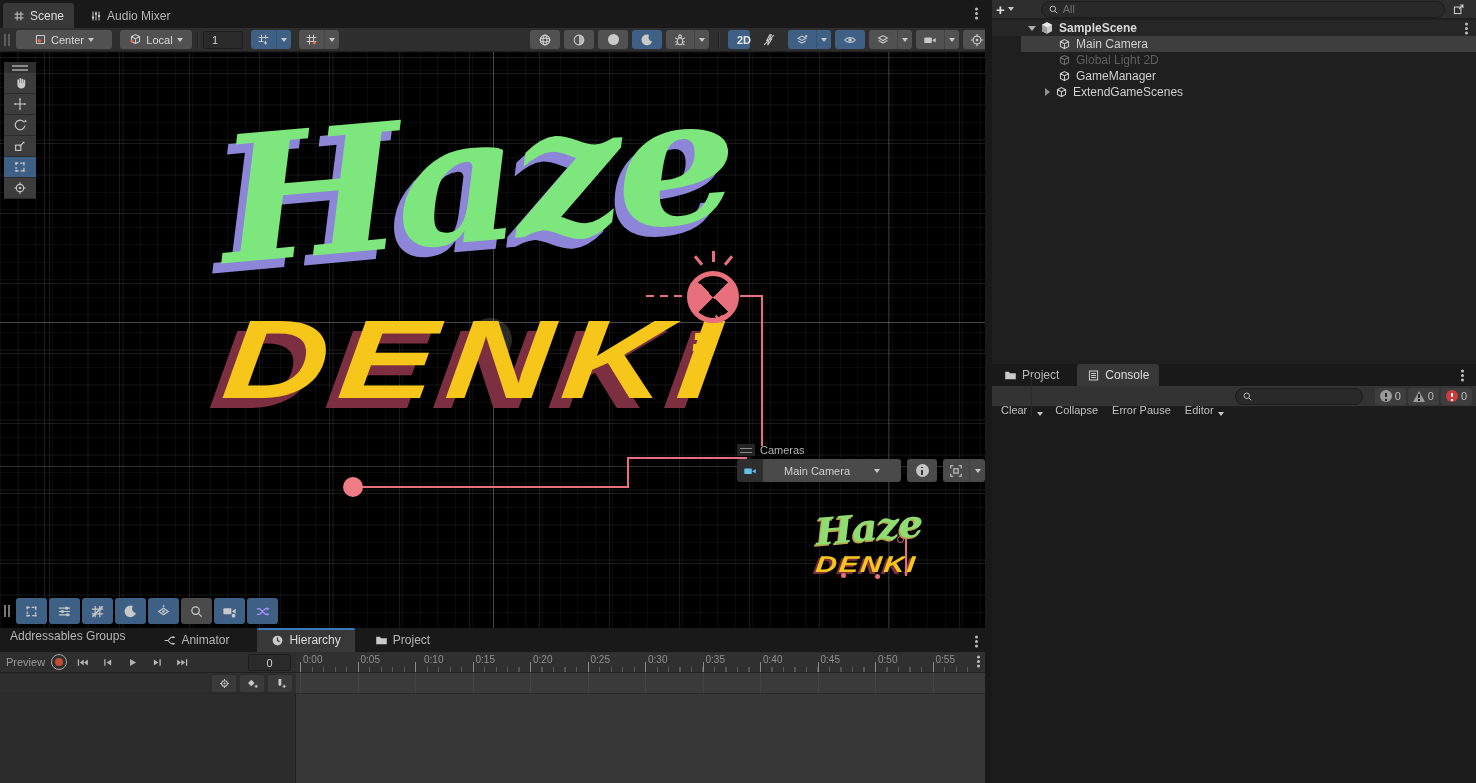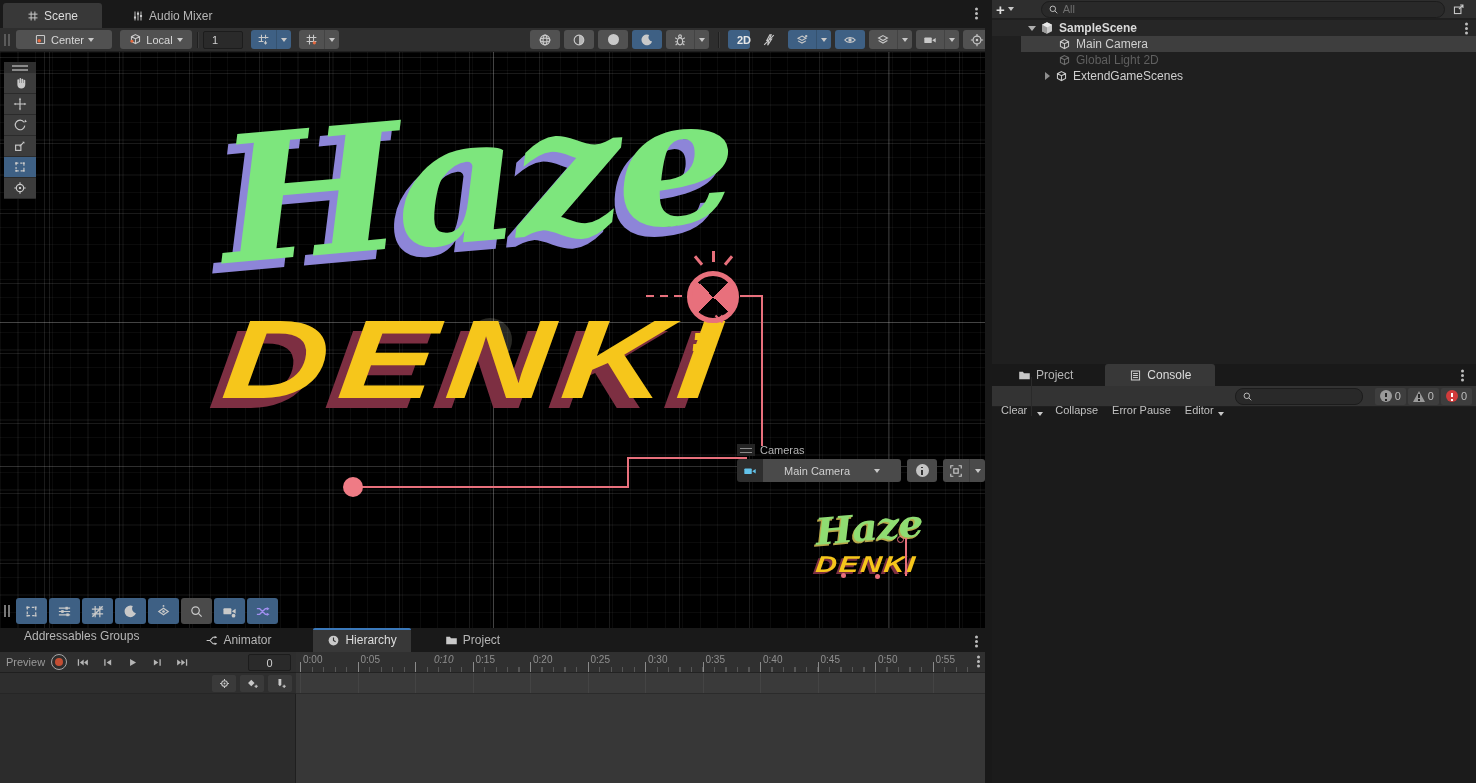--- a/index.html
+++ b/index.html
@@ -1,21 +1,21 @@
 <!DOCTYPE html>
 <html><head>
 <meta charset="utf-8">
 <style>
   html,body{margin:0;padding:0;background:#282828;}
   *{box-sizing:border-box;font-family:"Liberation Sans",sans-serif;-webkit-font-smoothing:antialiased;}
   #root{position:relative;width:1476px;height:783px;background:#282828;overflow:hidden;font-size:11px;color:#c4c4c4;}
   .abs{position:absolute;}
   .row{display:flex;align-items:center;}
   .tabbar{background:#191919;display:flex;align-items:flex-end;}
-  .tab{height:25px;display:flex;align-items:center;gap:5px;padding:0 24px;color:#b6b6b6;font-size:12px;}
+  .tab{height:25px;display:flex;align-items:center;gap:5px;padding:0 10px;color:#b6b6b6;font-size:12px;}
   .tab.active{background:#383838;color:#dcdcdc;border-radius:3px 3px 0 0;position:relative;}
   .tab.active.focus::before{content:"";position:absolute;left:0;top:0;right:0;height:2px;background:#3b79bb;border-radius:3px 3px 0 0;}
   .toolbar{background:#2e2e2e;border-bottom:1px solid #1f1f1f;display:flex;align-items:center;}
   .btn{background:#515151;height:19px;border-radius:3px;display:flex;align-items:center;justify-content:center;gap:4px;padding:0 6px;color:#d8d8d8;}
   .btn.blue{background:#3e6084;}
   .btn.seg-l{border-radius:3px 0 0 3px;}
   .btn.seg-r{border-radius:0 3px 3px 0;border-left:1px solid #434343;padding:0 4px;}
   .btn.seg-r.blue{border-left:1px solid #35526f;}
   .darr{width:0;height:0;border-left:3.5px solid transparent;border-right:3.5px solid transparent;border-top:4px solid #c8c8c8;}
   .kebab{width:3px;height:3px;border-radius:50%;background:#bdbdbd;box-shadow:0 -4.5px 0 #bdbdbd,0 4.5px 0 #bdbdbd;}
@@ -467,21 +467,21 @@
       <span>0</span>
     </div>
   </div>
 
   <div class="abs" style="left:296px;top:652px;width:689px;height:21px;background:#303030;border-bottom:1px solid #232323;overflow:hidden;">
     <div class="abs" style="left:4px;right:10px;bottom:0;height:5px;background:repeating-linear-gradient(to right,#565656 0 1px,transparent 1px 11.5px);"></div>
     <div class="abs" style="left:4px;right:10px;bottom:0;height:10px;background:repeating-linear-gradient(to right,#8a8a8a 0 1px,transparent 1px 57.5px);"></div>
     <div>
         <span class="ruler-lab" style="left: 7px;">0:00</span>
         <span class="ruler-lab" style="left: 64.5px;">0:05</span>
-        <span class="ruler-lab" style="left: 138px; font-style: italic;">0:10</span>
+        <span class="ruler-lab" style="left: 128px;">0:10</span>
         <span class="ruler-lab" style="left: 179.5px;">0:15</span>
         <span class="ruler-lab" style="left: 237px;">0:20</span>
         <span class="ruler-lab" style="left: 294.5px;">0:25</span>
         <span class="ruler-lab" style="left: 352px;">0:30</span>
         <span class="ruler-lab" style="left: 409.5px;">0:35</span>
         <span class="ruler-lab" style="left: 467px;">0:40</span>
         <span class="ruler-lab" style="left: 524.5px;">0:45</span>
         <span class="ruler-lab" style="left: 582px;">0:50</span>
         <span class="ruler-lab" style="left: 639.5px;">0:55</span>
       </div>
@@ -551,20 +551,26 @@
           </svg>
         <span style="margin-left:5px;position:relative;">Main Camera</span>
       </div>
       <div class="tree-row" style="color:#5f5f5f;">
         <svg width="13" height="13" viewBox="0 0 16 16" style="margin-left:66px;opacity:.45;">
             <path class="ic" d="M8 2l5 2.5v6L8 13 3 10.5v-6z M3 4.5 8 7l5-2.5 M8 7v6"></path>
           </svg>
         <span style="margin-left:5px;color:#5f5f5f;">Global Light 2D</span>
       </div>
       <div class="tree-row">
+        <svg width="13" height="13" viewBox="0 0 16 16" style="margin-left:66px;">
+            <path class="ic" d="M8 2l5 2.5v6L8 13 3 10.5v-6z M3 4.5 8 7l5-2.5 M8 7v6"></path>
+          </svg>
+        <span style="margin-left:5px;">GameManager</span>
+      </div>
+      <div class="tree-row">
         <span class="caret right" style="margin-left:53px;"></span>
         <svg width="13" height="13" viewBox="0 0 16 16" style="margin-left:5px;">
             <path class="ic" d="M8 2l5 2.5v6L8 13 3 10.5v-6z M3 4.5 8 7l5-2.5 M8 7v6"></path>
           </svg>
         <span style="margin-left:5px;">ExtendGameScenes</span>
       </div>
     </div>
   </div>
 
   <div class="abs" style="left:992px;top:364px;width:484px;height:419px;background:#1b1b1b;">

